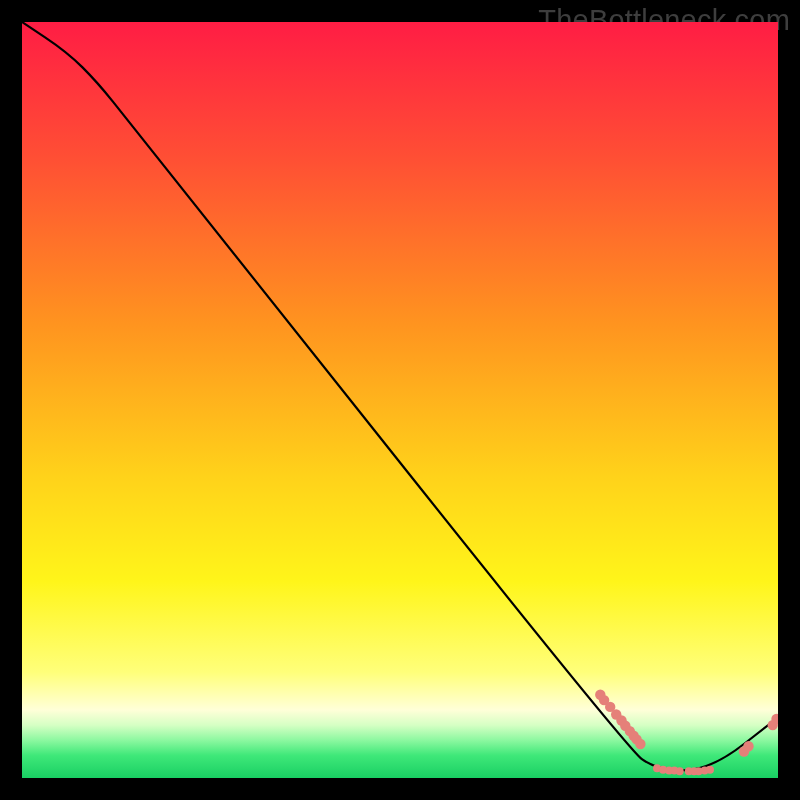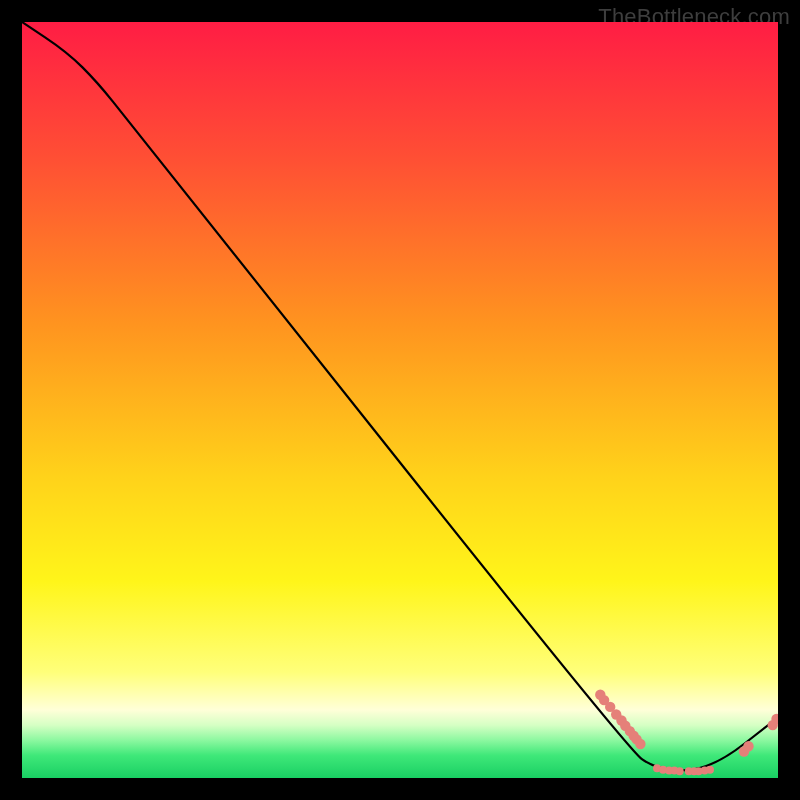--- a/index.html
+++ b/index.html
@@ -15,21 +15,21 @@
     position: relative;
     width: 800px;
     height: 800px;
     background: #000;
   }
   .watermark {
     position: absolute;
     top: 4px;
     right: 10px;
     color: #3e3e3e;
-    font-size: 22px;
+    font-size: 29px;
     font-weight: 500;
     letter-spacing: 0.2px;
     user-select: none;
     margin-left: 24px;
   }
   .plot {
     position: absolute;
     left: 22px;
     top: 22px;
     width: 756px;

